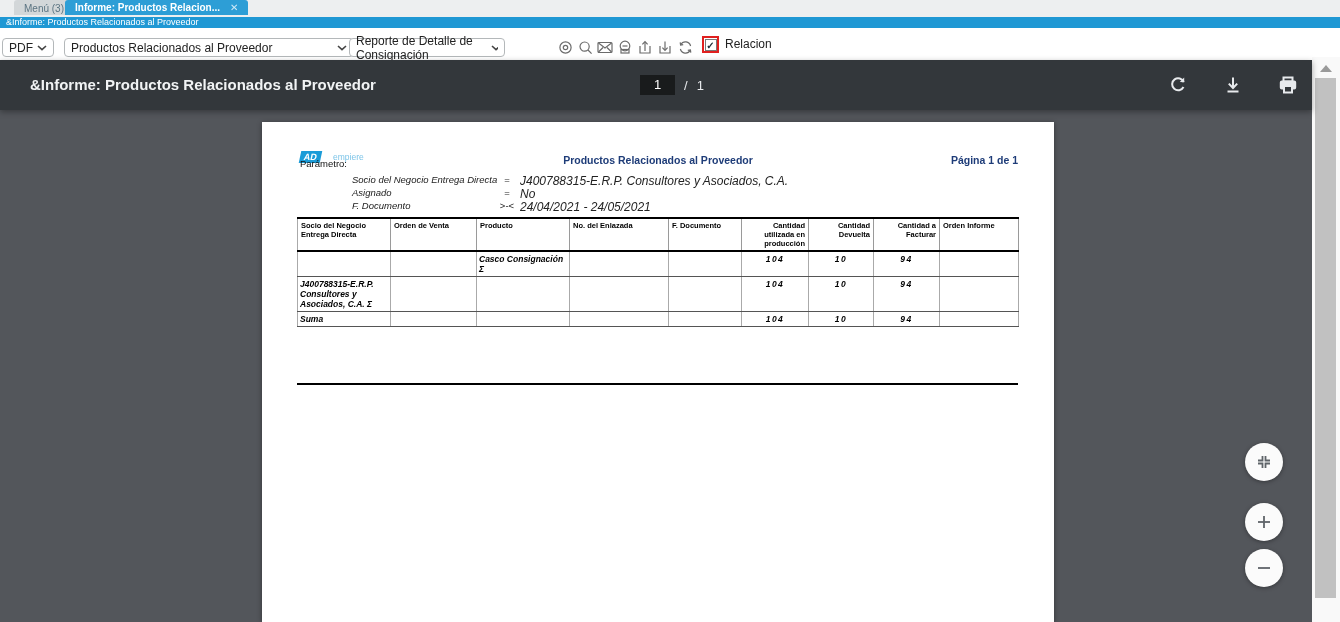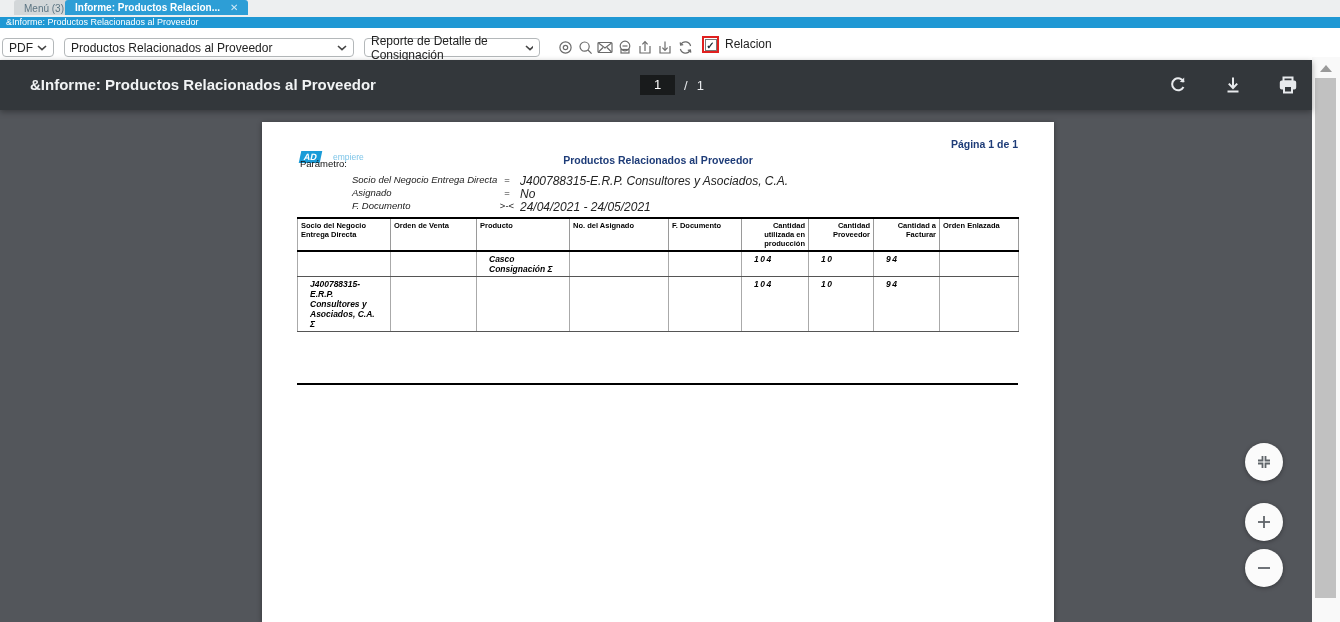--- a/index.html
+++ b/index.html
@@ -17,21 +17,21 @@
   .breadcrumb { position:absolute; left:0; top:17px; width:1340px; height:11px; background:#1f98d4;
     color:#fff; font-size:9px; line-height:11px; padding-left:6px; }
 
   
   .toolbar { position:absolute; left:0; top:28px; width:1340px; height:32px; background:#fff; }
   .sel { position:absolute; top:10px; height:19px; border:1px solid #b4b8ba; border-radius:4px;
     background:#fff; display:flex; align-items:center; justify-content:space-between;
     font-size:12px; color:#222; padding:0 6px; cursor:pointer; }
   .sel-format { left:2px;  width:52px; }
   .sel-report { left:64px; width:290px; }
-  .sel-pf     { left:364px; width:176px; }
+  .sel-pf     { left:349px; width:156px; }
   .iconrow { position:absolute; left:557px; top:10px; display:flex; gap:4px; }
   .tb-icon { width:16px; height:18px; display:flex; align-items:center; justify-content:center; cursor:pointer; }
   .tb-icon svg { stroke:#6b6b6b; fill:none; stroke-width:1.2; }
   .summary-wrap { position:absolute; left:702px; top:8px; display:flex; align-items:flex-start; }
   .summary-box-outline { border:2px solid #e0201f; width:17px; height:17px; display:flex; align-items:center; justify-content:center; }
   .summary-checkbox { width:12px; height:12px; border:1px solid #777; background:#fff; font-size:10px;
     line-height:11px; text-align:center; color:#1c2b36; font-weight:bold; cursor:pointer; }
   .summary-label { font-size:12px; color:#222; margin-left:6px; line-height:17px; }
 
   
@@ -67,35 +67,35 @@
     border-left:6px solid transparent; border-right:6px solid transparent; border-bottom:7px solid #9a9a9a; }
   .scroll-thumb { position:absolute; left:3px; top:21px; width:21px; height:520px; background:#c1c1c1; cursor:grab; }
 
   
   .logo { position:absolute; left:38px; top:29px; display:flex; align-items:center; }
   .logo-ad { background:#1b9cd8; color:#fff; font-weight:bold; font-size:9px; padding:1px 4px;
     transform:skewX(-12deg); }
   .logo-rest { color:#7cc4e8; font-size:8.5px; margin-left:12px; }
   .rtitle { position:absolute; left:0; top:32px; width:792px; text-align:center;
     font-size:10.5px; font-weight:bold; color:#1e3c78; }
-  .rpage { position:absolute; top:16px; right:36px; font-size:10.5px; font-weight:bold; color:#1e3c78; }
+  .rpage { position:absolute; top:32px; right:36px; font-size:10.5px; font-weight:bold; color:#1e3c78; }
   .param-label { position:absolute; left:38px; top:36px; font-size:9.5px; font-weight:normal; color:#111; }
   .param-name  { position:absolute; left:90px;  font-size:9.5px; font-style:italic; color:#222; }
   .param-op    { position:absolute; left:232px; width:26px; text-align:center; font-size:9.5px; color:#222; }
   .param-value { position:absolute; left:258px; font-size:12px; font-style:italic; color:#222; }
   .prow0 { top:52px; } .prow1 { top:65px; } .prow2 { top:78px; }
 
   .rtable { position:absolute; left:35px; top:95px; width:721px; border-collapse:collapse;
     table-layout:fixed; border-left:1px solid #aaa; border-right:1px solid #aaa; }
   .rtable th { border-top:2px solid #000; border-bottom:2px solid #000; border-right:1px solid #9a9a9a;
     font-size:7.5px; color:#000; text-align:left; vertical-align:top; padding:2px 3px; height:24px; }
   .rtable th.num { text-align:right; }
   .rtable td { border-right:1px solid #aaa; border-bottom:1px solid #555; vertical-align:top;
-    padding:2px 12px; font-size:8.5px; font-weight:bold; font-style:italic; color:#000; height:13px; }
-  .rtable td.num { text-align:left; letter-spacing:1.5px; }
+    padding:2px 2px; font-size:8.5px; font-weight:bold; font-style:italic; color:#000; height:13px; }
+  .rtable td.num { text-align:center; letter-spacing:1.5px; }
   .table-end { position:absolute; left:35px; top:0; width:721px; height:2px; background:#000; }
 </style>
 </head>
 <body>
 
 <div class="corner-artifact"></div>
 
 <div class="tabbar">
   <div class="tab tab-menu">
     <span>Menú (3)</span>
@@ -251,42 +251,53 @@
           <col style="width:67px">
           <col style="width:65px">
           <col style="width:66px">
           <col style="width:79px">
       </colgroup>
       <thead>
         <tr>
           <th>Socio del Negocio Entrega Directa</th>
           <th>Orden de Venta</th>
           <th>Producto</th>
-          <th>No. del Asignado</th>
+          <th>No. del Enlazada</th>
           <th>F. Documento</th>
           <th class="num">Cantidad utilizada en producción</th>
-          <th class="num">Cantidad Proveedor</th>
+          <th class="num">Cantidad Devuelta</th>
           <th class="num">Cantidad a Facturar</th>
-          <th>Orden Enlazada</th>
+          <th>Orden Informe</th>
         </tr>
       </thead>
       <tbody>
         <tr>
           <td></td>
           <td></td>
           <td>Casco Consignación Σ</td>
           <td></td>
           <td></td>
           <td class="num">104</td>
           <td class="num">10</td>
           <td class="num">94</td>
           <td></td>
         </tr>
         <tr>
           <td>J400788315-E.R.P. Consultores y Asociados, C.A. Σ</td>
+          <td></td>
+          <td></td>
+          <td></td>
+          <td></td>
+          <td class="num">104</td>
+          <td class="num">10</td>
+          <td class="num">94</td>
+          <td></td>
+        </tr>
+        <tr>
+          <td>Suma</td>
           <td></td>
           <td></td>
           <td></td>
           <td></td>
           <td class="num">104</td>
           <td class="num">10</td>
           <td class="num">94</td>
           <td></td>
         </tr>
       </tbody>

